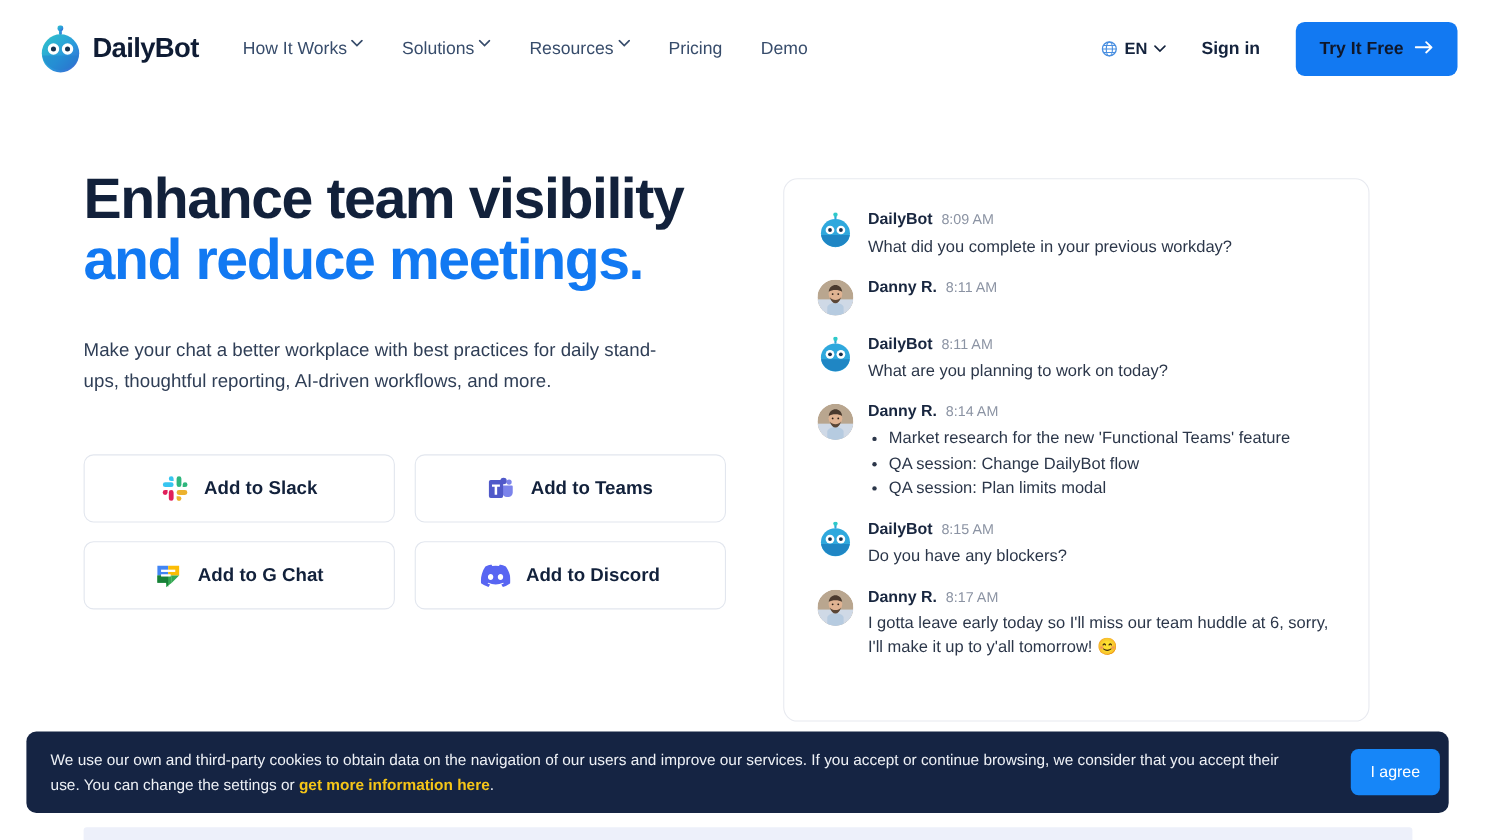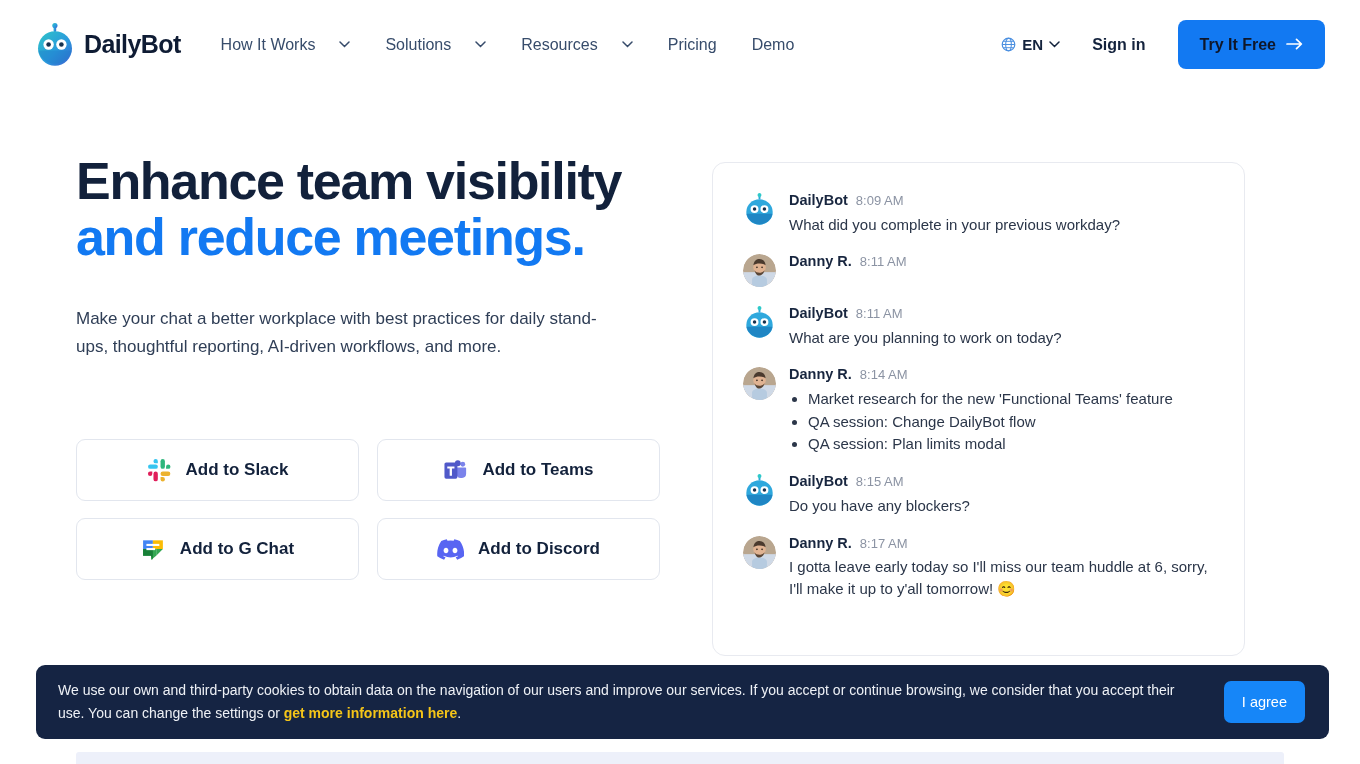--- a/index.html
+++ b/index.html
@@ -19,21 +19,21 @@
     position: relative;
   }
   .brand { display: flex; align-items: center; gap: 9px; cursor: pointer; }
   .brand-logo { width: 40px; height: 44px; display: block; }
   .brand-name {
     font-size: 25px; font-weight: bold; color: #0f1c34;
     letter-spacing: -0.6px;
   }
   .nav-links { display: flex; align-items: center; margin-left: 40px; gap: 35px; }
   .nav-link {
-    display: flex; align-items: center; gap: 24px;
+    display: flex; align-items: flex-start; gap: 4px;
     font-size: 16px; color: #374c6b; cursor: pointer; white-space: nowrap;
   }
   .chev { width: 11px; height: 7px; display: block; }
   .nav-right { margin-left: auto; display: flex; align-items: center; gap: 32px; }
   .lang {
     display: flex; align-items: center; gap: 6px;
     font-size: 15px; font-weight: bold; color: #14233d; cursor: pointer;
   }
   .globe { width: 15px; height: 15px; display:block; }
   .signin { font-size: 16px; font-weight: bold; color: #14233d; cursor: pointer; }
@@ -53,21 +53,21 @@
   }
   h1.headline .accent { color: #1279f2; display: block; }
   .sub {
     margin-top: 40px; font-size: 17px; line-height: 1.62; color: #2f3e56;
     max-width: 530px;
   }
   .sub-bold {
     margin-top: 27px; font-size: 16.5px; font-weight: bold; color: #12213b;
   }
   .cta-grid {
-    margin-top: 79px;
+    margin-top: 53px;
     display: grid; grid-template-columns: 283px 283px; gap: 17px 18px;
   }
   .cta {
     height: 62px; border: 1px solid #e2e6ee; border-radius: 9px;
     background: #fff; display: flex; align-items: center; justify-content: center;
     gap: 14px; cursor: pointer; font-family: inherit;
   }
   .cta span.lbl { font-size: 17px; font-weight: bold; color: #12213b; }
   .cta svg { display: block; }
 
@@ -85,25 +85,25 @@
   .msg-body { flex: 1; min-width: 0; }
   .msg-head { display: flex; align-items: baseline; gap: 8px; line-height: 1.1; }
   .msg-author { font-size: 14.5px; font-weight: bold; color: #18263f; }
   .msg-time { font-size: 13px; color: #8b93a3; }
   .msg-text { margin-top: 5px; font-size: 15px; line-height: 1.42; color: #2b3649; }
   .msg-list { margin-top: 5px; padding-left: 19px; }
   .msg-list li { font-size: 15px; line-height: 1.42; color: #2b3649; margin-bottom: 1px; }
 
   
   .cookie {
-    position: absolute; left: 36px; top: 665px;
+    position: absolute; left: 24px; top: 665px;
     width: 1293px; height: 74px;
     background: #152443; border-radius: 9px;
     display: flex; align-items: center;
-    padding: 0 24px 0 22px;
+    padding: 0 8px 0 22px;
   }
   .cookie-text { font-size: 14px; line-height: 1.62; color: #eef1f6; max-width: 1130px; }
   .cookie-link { color: #f5c518; font-weight: bold; text-decoration: none; cursor: pointer; }
   .btn-agree {
     margin-left: auto; background: #1686f8; color: #fff; border: none;
     border-radius: 7px; height: 42px; padding: 0 18px;
     font-size: 14.5px; font-family: inherit; cursor: pointer;
   }
 
   

